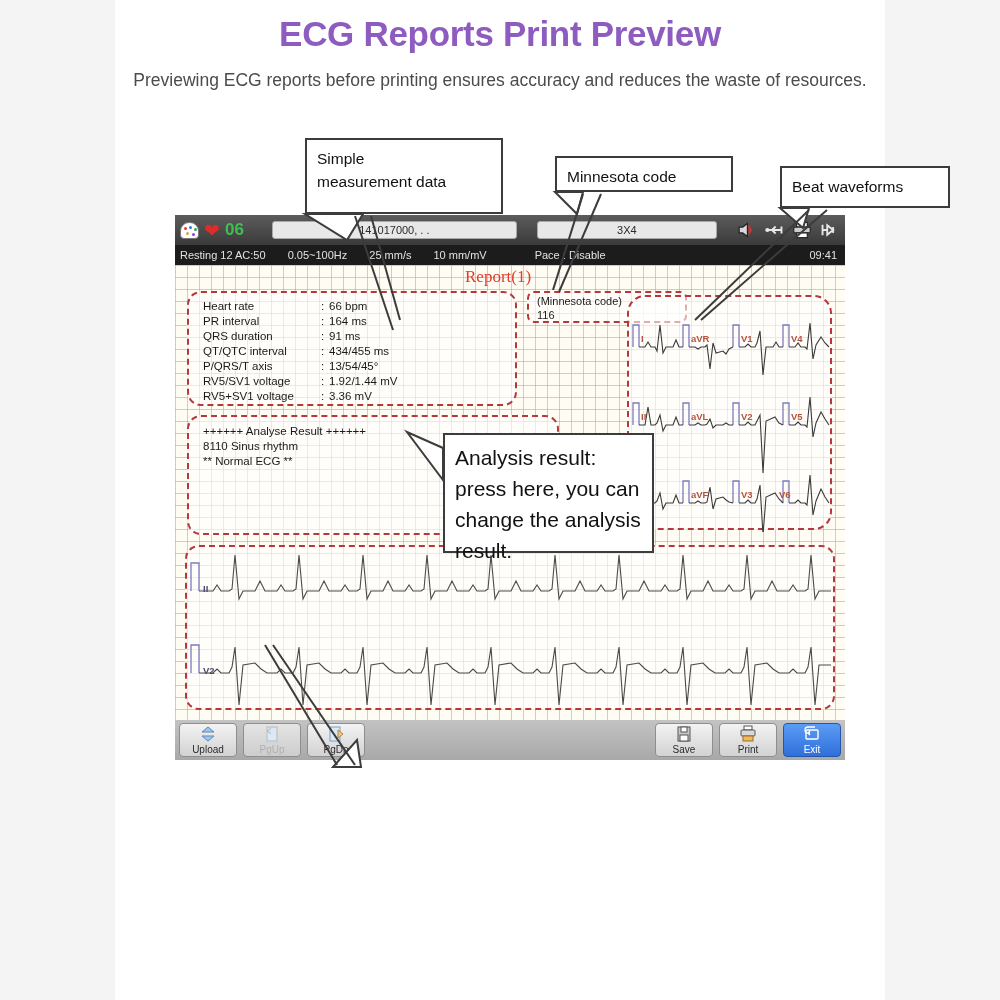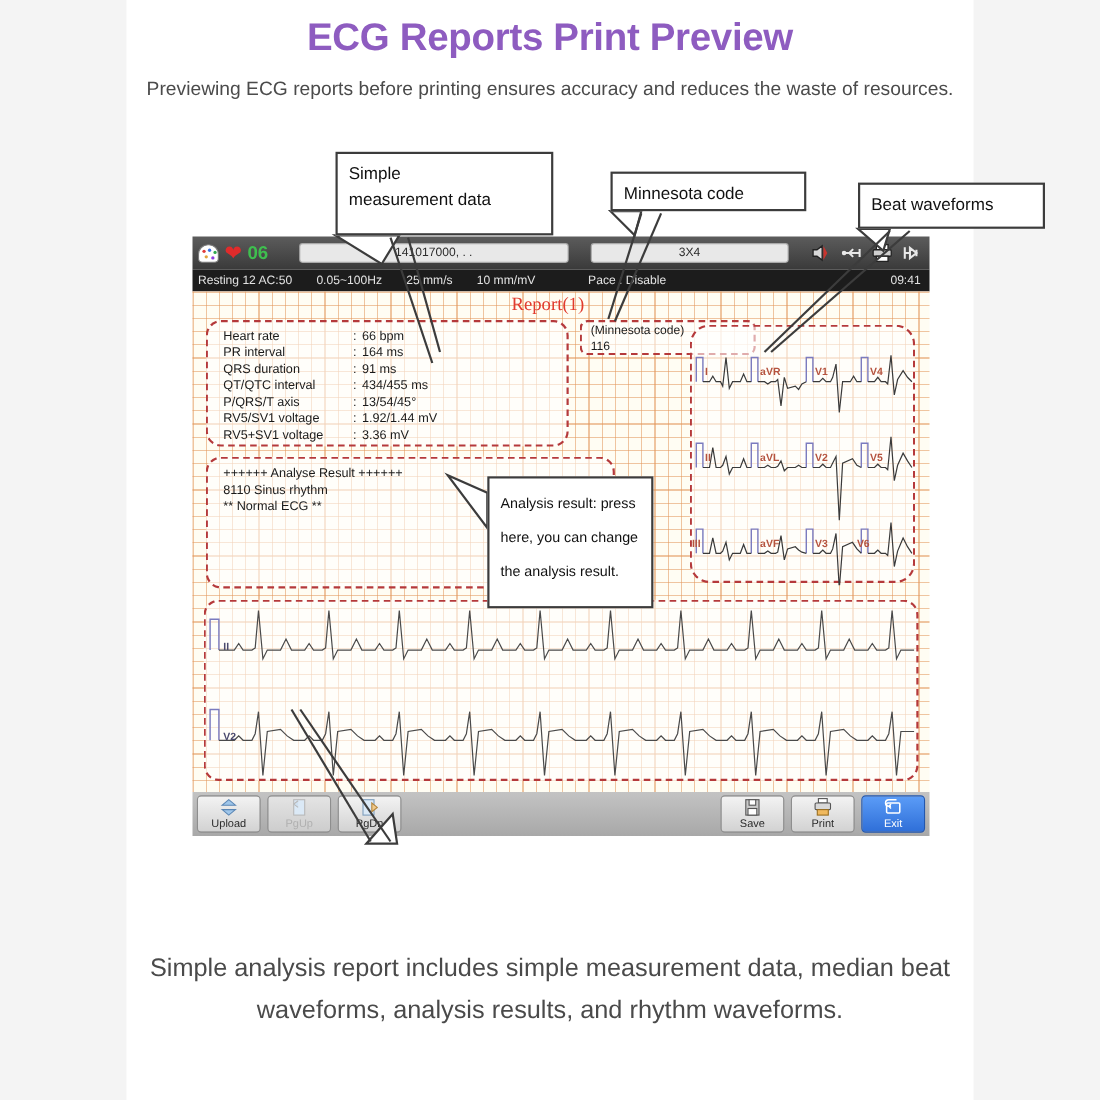--- a/index.html
+++ b/index.html
@@ -121,21 +121,21 @@
   .ic { width:20px; height:18px; margin-bottom:1px; }
 
   
   .callout {
     position:absolute; border:2px solid #3c3c3c; background:#ffffff;
     font-size:15.5px; color:#111; line-height:23px; padding:7px 10px;
   }
   .co-meas  { left:190px; top:138px; width:198px; height:76px; }
   .co-minn  { left:440px; top:156px; width:178px; height:36px; }
   .co-beat  { left:665px; top:166px; width:170px; height:42px; }
-  .co-ana   { left:328px; top:433px; width:151px; height:120px; line-height:31px; font-size:13px; }
+  .co-ana   { left:328px; top:433px; width:211px; height:120px; line-height:31px; font-size:21px; }
   .co-rhy   { left:192px; top:767px; width:130px; height:70px; }
   .leader { position:absolute; left:0; top:0; pointer-events:none; }
   .caption {
     position:absolute; left:-40px; top:860px; width:850px; text-align:center;
     font-size:23px; color:#4a4a4a; line-height:38px;
   }
 </style>
 </head>
 <body>
 
@@ -402,14 +402,13 @@
   <div class="callout co-minn">
     <span>Minnesota code</span>
   </div>
   <div class="callout co-beat">
     <span>Beat waveforms</span>
   </div>
   <div class="callout co-ana">
     <span>Analysis result: press here, you can change the analysis result.</span>
   </div>
 
-  <div class="caption">Simple analysis report includes simple measurement data, median beat waveforms, analysis results, and rhythm waveforms.</div>
 </div>
 
 </body></html>

